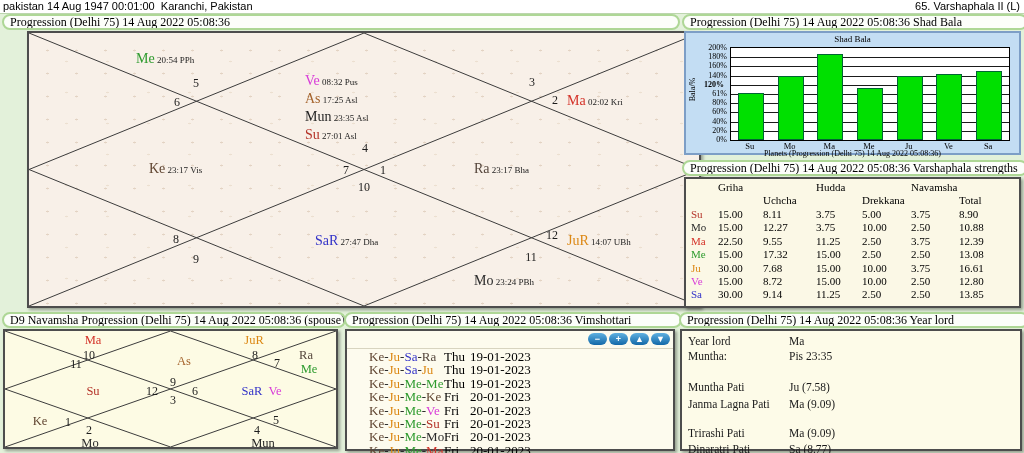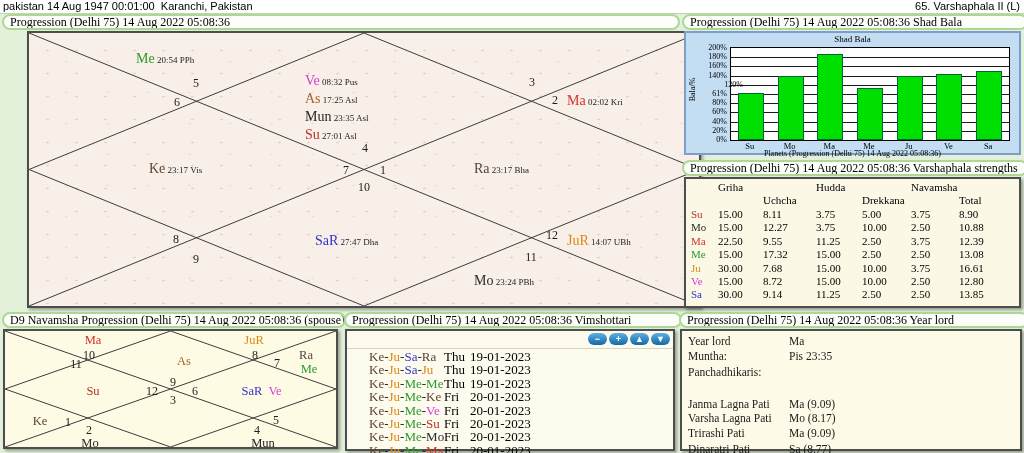--- a/index.html
+++ b/index.html
@@ -165,21 +165,21 @@
       <div class="sb-bar" style="left: 205.429px; width: 26px; height: 65.78px; background: rgb(0, 224, 0);"></div>
       <div class="sb-bar" style="left: 245.143px; width: 26px; height: 69.46px; background: rgb(0, 224, 0);"></div>
     </div>
   <div class="sb-xlabel">Planets (Progression (Delhi 75) 14 Aug 2022  05:08:36)</div>
 <div class="sb-ytick" style="left: 7px; top: 102px;">0%</div>
     <div class="sb-ytick" style="left: 7px; top: 92.8px;">20%</div>
     <div class="sb-ytick" style="left: 7px; top: 83.6px;">40%</div>
     <div class="sb-ytick" style="left: 7px; top: 74.4px;">60%</div>
     <div class="sb-ytick" style="left: 7px; top: 65.2px;">80%</div>
     <div class="sb-ytick" style="left: 7px; top: 56px;">61%</div>
-    <div class="sb-ytick" style="left: 23px; top: 46.8px;">120%</div>
+    <div class="sb-ytick" style="left: 4px; top: 46.8px; font-weight: bold;">120%</div>
     <div class="sb-ytick" style="left: 7px; top: 37.6px;">140%</div>
     <div class="sb-ytick" style="left: 7px; top: 28.4px;">160%</div>
     <div class="sb-ytick" style="left: 7px; top: 19.2px;">180%</div>
     <div class="sb-ytick" style="left: 7px; top: 10px;">200%</div>
     <div class="sb-xtick" style="left: 44px; width: 39.7143px; top: 108px;">Su</div>
     <div class="sb-xtick" style="left: 83.7143px; width: 39.7143px; top: 108px;">Mo</div>
     <div class="sb-xtick" style="left: 123.429px; width: 39.7143px; top: 108px;">Ma</div>
     <div class="sb-xtick" style="left: 163.143px; width: 39.7143px; top: 108px;">Me</div>
     <div class="sb-xtick" style="left: 202.857px; width: 39.7143px; top: 108px;">Ju</div>
     <div class="sb-xtick" style="left: 242.571px; width: 39.7143px; top: 108px;">Ve</div>
@@ -320,32 +320,28 @@
 <div class="panel-header" style="left:679px;top:312px;width:340px;">Progression (Delhi 75) 14 Aug 2022  05:08:36 Year lord</div>
 <div class="panel-body yl-body" id="yl-body">
     <div class="yl-row" style="top: 3px;">
       <span class="yl-label">Year lord</span>
       <span class="yl-value">Ma</span>
     </div>
     <div class="yl-row" style="top: 18.4px;">
       <span class="yl-label">Muntha:</span>
       <span class="yl-value">Pis 23:35</span>
     </div>
-    <div class="yl-row" style="top: 33.8px;">
-      <span class="yl-label">Panchadhikaris:</span>
-      <span class="yl-value"></span>
+    <div class="yl-row" style="top: 49.2px;">
+      <span class="yl-label">Muntha Pati</span>
+      <span class="yl-value">Ju (7.58)</span>
     </div>
     <div class="yl-row" style="top: 66px;">
       <span class="yl-label">Janma Lagna Pati</span>
       <span class="yl-value">Ma (9.09)</span>
     </div>
-    <div class="yl-row" style="top: 80px;">
-      <span class="yl-label">Varsha Lagna Pati</span>
-      <span class="yl-value">Mo (8.17)</span>
-    </div>
     <div class="yl-row" style="top: 95.4px;">
       <span class="yl-label">Trirashi Pati</span>
       <span class="yl-value">Ma (9.09)</span>
     </div>
     <div class="yl-row" style="top: 110.8px;">
       <span class="yl-label">Dinaratri Pati</span>
       <span class="yl-value">Sa (8.77)</span>
     </div>
   </div>
 

